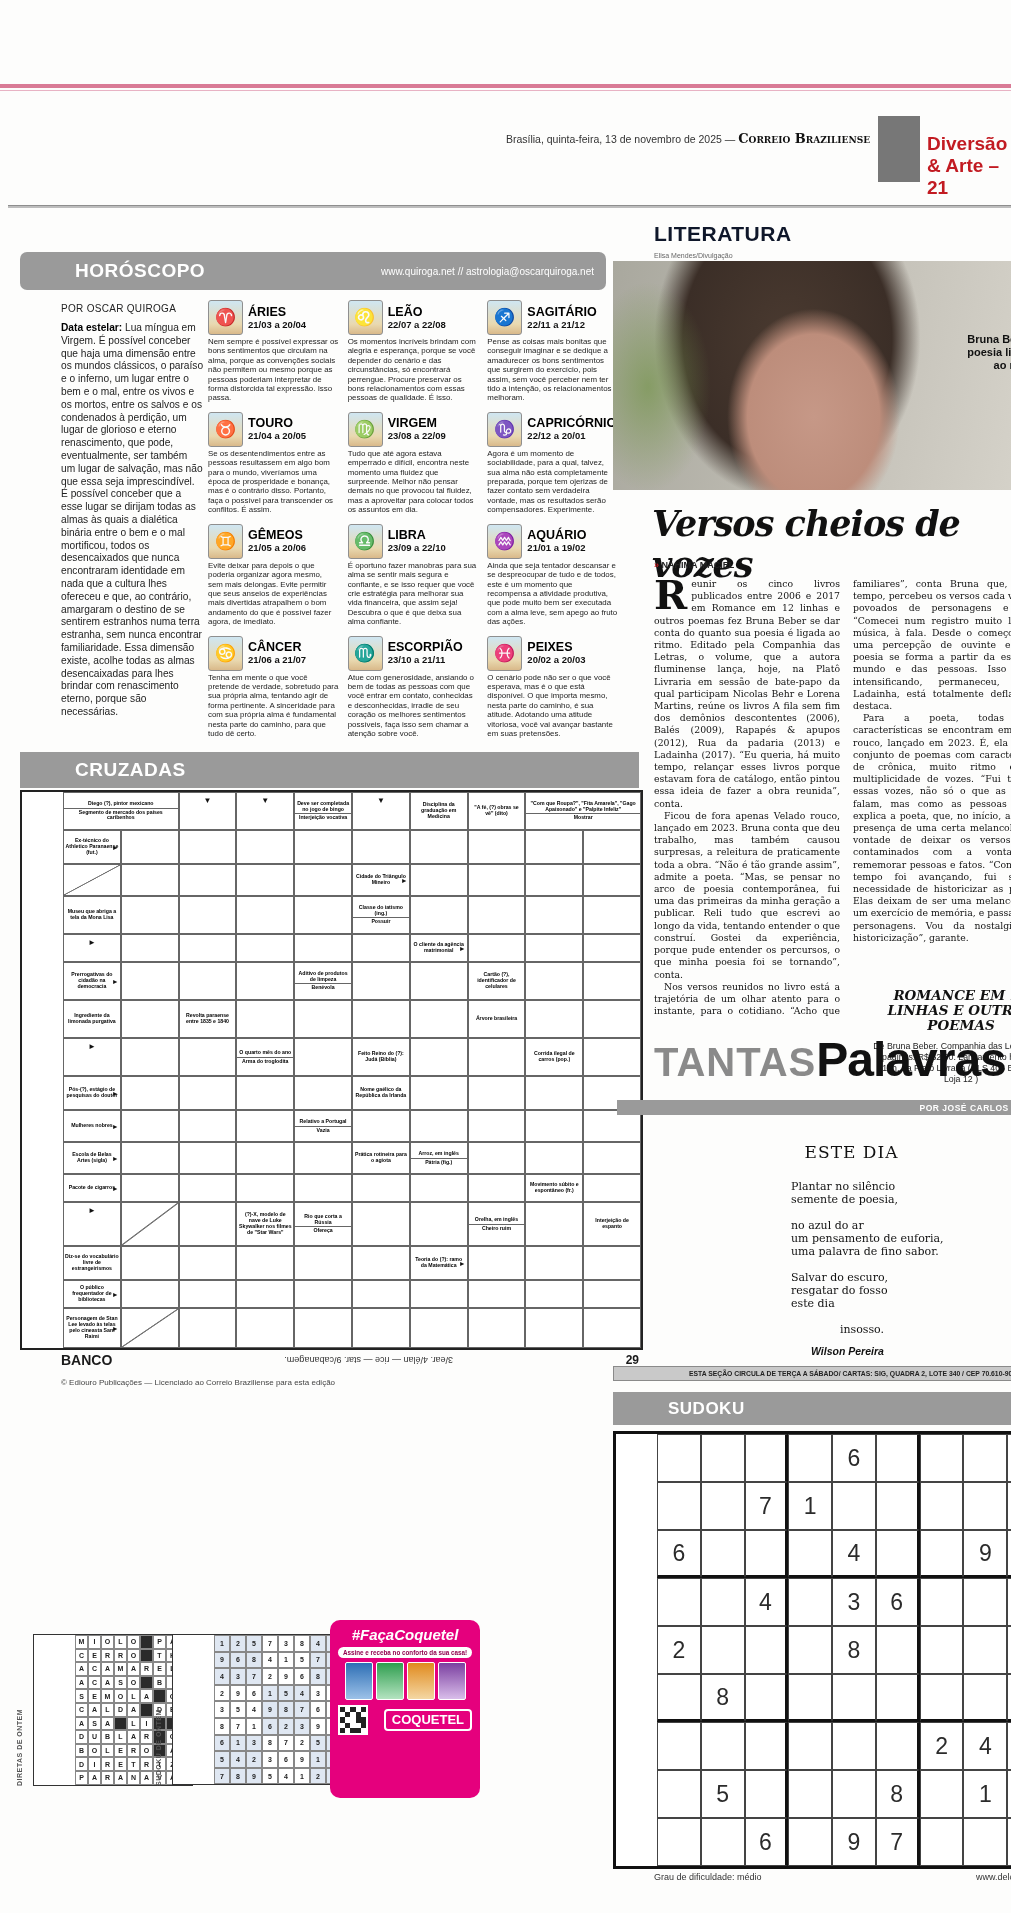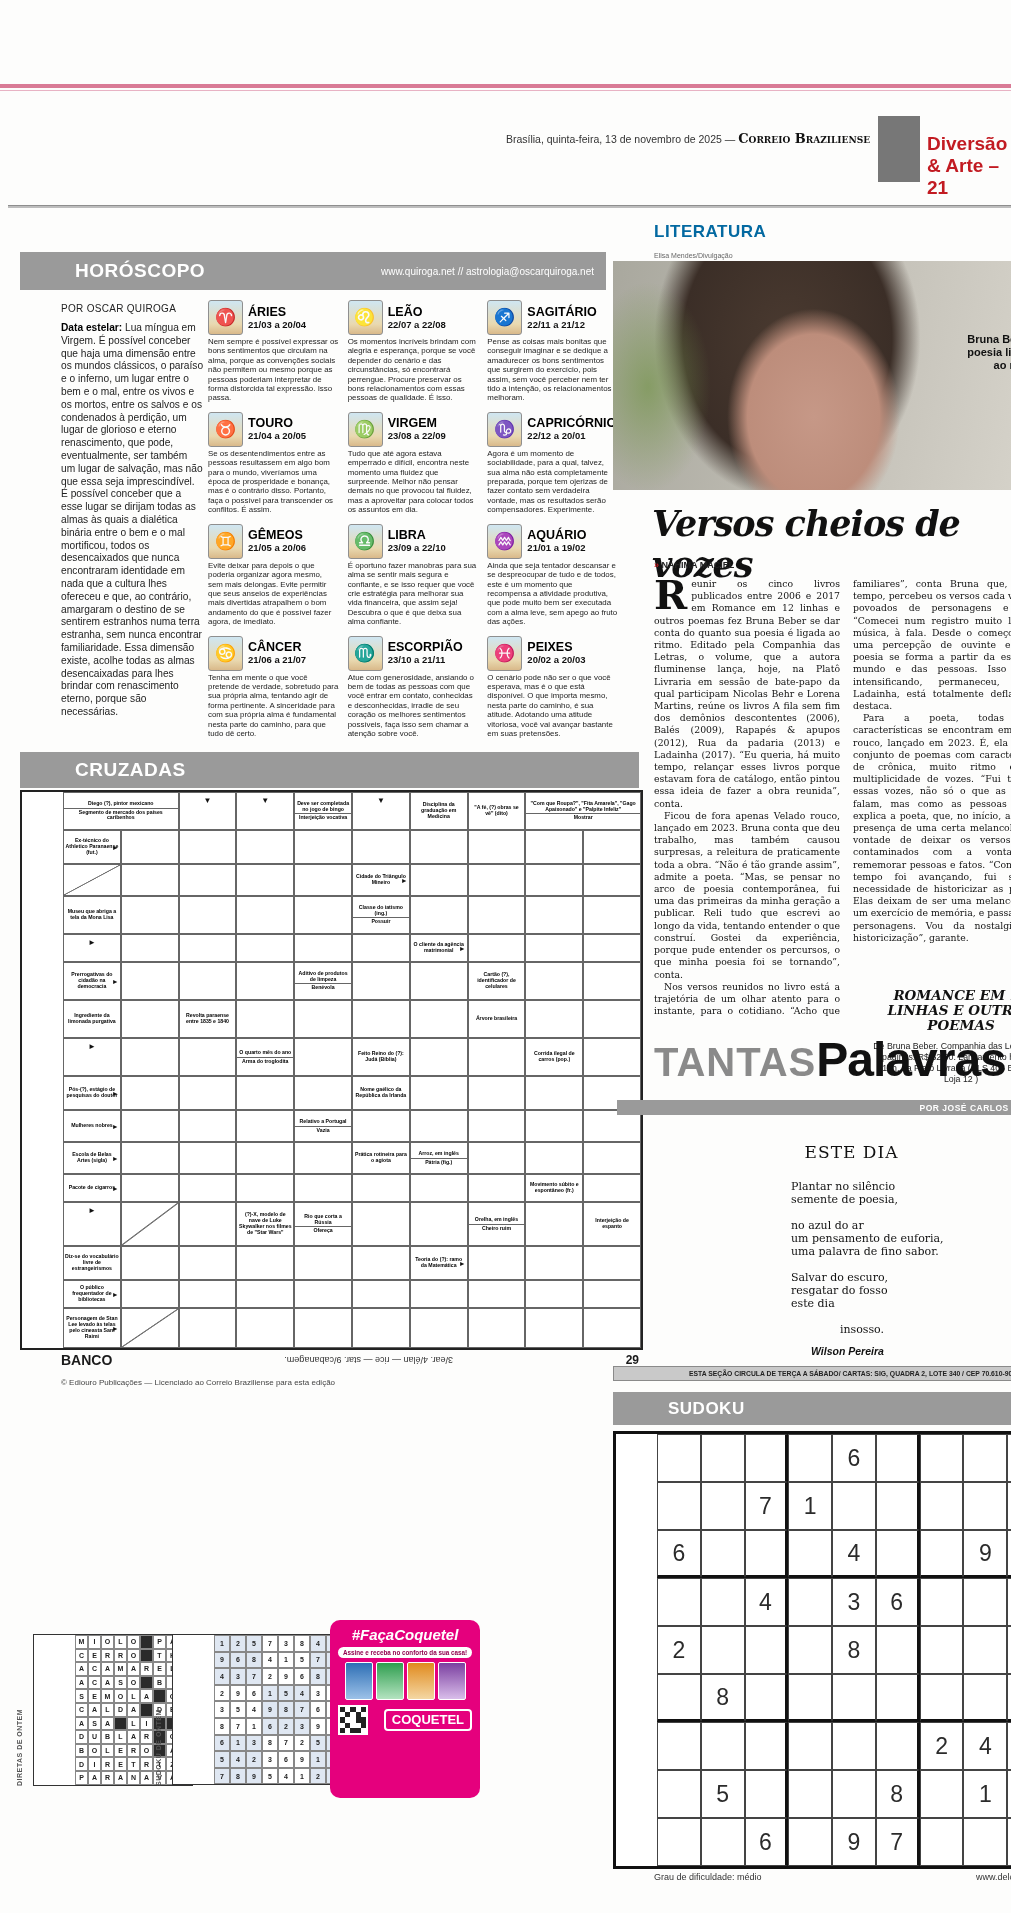--- a/index.html
+++ b/index.html
@@ -58,21 +58,21 @@
   .adhash{color:#fff;font-style:italic;font-weight:bold;font-size:15px;text-align:center;}
   .adtag{background:#fff;color:#90004e;font-size:6.3px;font-weight:bold;border-radius:6px;padding:2px 4px;text-align:center;margin:4px 0;}
   .adcovers{display:flex;gap:3px;justify-content:center;margin:4px 0;}
   .adcover{width:26px;height:36px;border:1px solid #fff;border-radius:2px;}
   .adbottom{display:flex;align-items:center;justify-content:space-between;margin-top:5px;}
   .qr{width:30px;height:30px;background:#fff;display:grid;grid-template-columns:repeat(5,1fr);grid-template-rows:repeat(5,1fr);padding:2px;box-sizing:border-box;}
   .qr i{background:#222;}
   .qr i.w{background:#fff;}
   .adbrand{color:#fff;font-weight:bold;font-size:13px;line-height:12px;text-align:center;border:2px solid #fff;border-radius:4px;padding:3px 6px;}
   
-  .litlabel{left:613px;top:222px;font-size:17px;font-weight:bold;color:#0369a1;letter-spacing:.5px;}
+  .litlabel{left:613px;top:222px;font-size:21px;font-weight:bold;color:#0f172a;letter-spacing:.5px;}
   .photocredit{left:613px;top:252px;font-size:7px;color:#666;}
   .photo{left:613px;top:261px;width:395px;height:229px;background:
      radial-gradient(90px 150px at 8% 55%,rgba(120,150,80,.75),transparent 70%),
      radial-gradient(120px 150px at 46% 68%,#c69887 0%,#bd8d7b 55%,transparent 72%),
      radial-gradient(190px 230px at 40% 34%,#4a3a30 0%,#3b2e27 55%,transparent 70%),
      linear-gradient(100deg,#a9a89e,#c6c3ba 60%,#d8d5cc);}
   .photocap{position:absolute;right:12px;top:28px;text-align:right;font-size:11px;line-height:13px;font-weight:bold;color:#111;margin-top:44px;}
   .headline{left:611px;top:503px;width:400px;font-family:"DejaVu Serif",serif;font-weight:bold;font-style:italic;font-size:35px;letter-spacing:-1px;color:#111;}
   .artbyline{left:613px;top:560px;font-size:9px;font-weight:bold;color:#222;}
   .artbyline .mk{color:#c21b22;}
@@ -107,21 +107,21 @@
 </head>
 <body>
 
 <div class="abs toprule"></div>
 <div class="abs toprule2"></div>
 <div class="abs dateline"><span>Brasília, quinta-feira, 13 de novembro de 2025 —</span> <span class="masthead">Correio Braziliense</span></div>
 <div class="abs vdivider"></div>
 <div class="abs sectiontitle">Diversão &amp; Arte – 21</div>
 <div class="abs headrule"></div>
 
-<div class="abs graybar" style="left:20px;top:252px;width:545px;height:38px;">
+<div class="abs graybar" style="left:20px;top:252px;width:545px;height:38px;border-radius:7px;">
   <span class="bt">HORÓSCOPO</span>
   <span class="br">www.quiroga.net // astrologia@oscarquiroga.net</span>
 </div>
 <div class="abs hbyline">POR OSCAR QUIROGA</div>
 <div class="abs hintro"><b>Data estelar:</b><span> Lua míngua em Virgem. É possível conceber que haja uma dimensão entre os mundos clássicos, o paraíso e o inferno, um lugar entre o bem e o mal, entre os vivos e os mortos, entre os salvos e os condenados à perdição, um lugar de glorioso e eterno renascimento, que pode, eventualmente, ser também um lugar de salvação, mas não que essa seja imprescindível. É possível conceber que a esse lugar se dirijam todas as almas às quais a dialética binária entre o bem e o mal mortificou, todos os desencaixados que nunca encontraram identidade em nada que a cultura lhes ofereceu e que, ao contrário, amargaram o destino de se sentirem estranhos numa terra estranha, sem nunca encontrar familiaridade. Essa dimensão existe, acolhe todas as almas desencaixadas para lhes brindar com renascimento eterno, porque são necessárias.</span></div>
 <div class="abs signcols">
   <div class="signcol" id="sign-col-0">
       <div class="signcard">
         <div class="signhead">
           <div class="signicon">♈</div>

